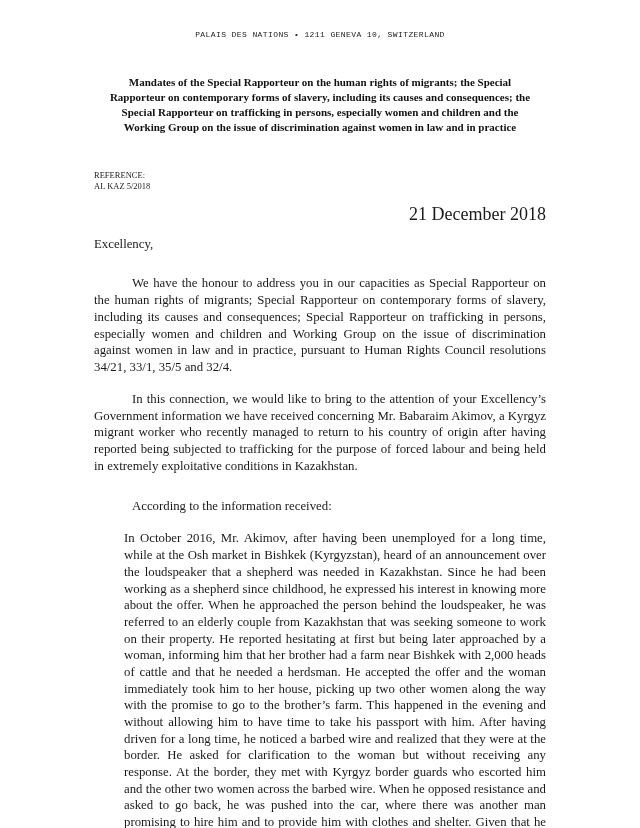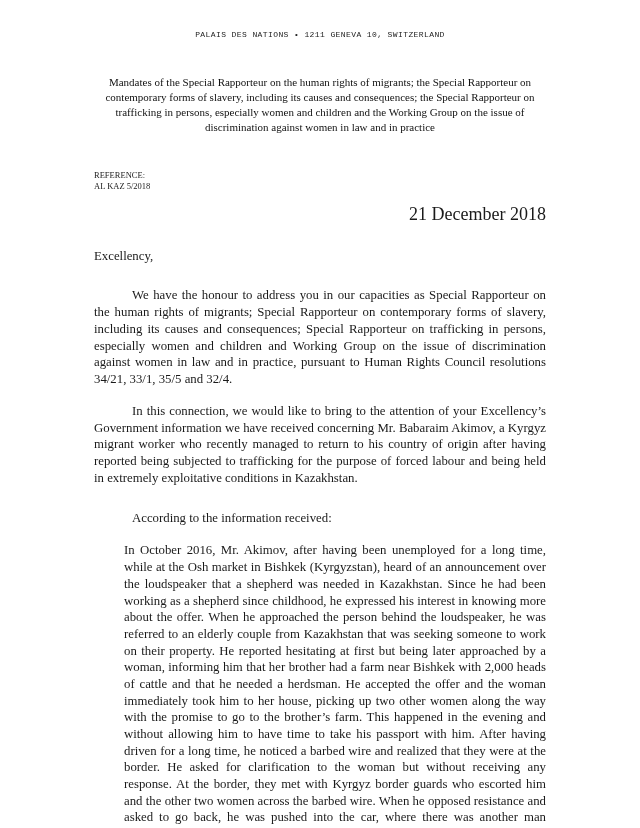--- a/index.html
+++ b/index.html
@@ -22,38 +22,38 @@
     text-align: center;
     font-size: 8px;
     letter-spacing: 0.4px;
     color: #222;
     margin-top: 4px;
     font-family: Liberation Mono, monospace;
   }
   .mandates {
     margin: 36px 8px 0 8px;
     text-align: center;
-    font-weight: normal;
+    font-weight: bold;
     font-size: 11px;
     line-height: 1.35;
     color: #111;
   }
   .reference {
     margin-top: 36px;
     font-size: 8.5px;
     line-height: 1.3;
     color: #222;
   }
   .date-line {
     margin-top: 12px;
     text-align: right;
     font-size: 18px;
   }
   .salutation {
-    margin-top: 24px;
+    margin-top: 12px;
     font-size: 12.8px;
   }
   p.body-para {
     margin: 15px 0 0 0;
     font-size: 12.8px;
     line-height: 1.31;
     text-align: justify;
     text-indent: 38px;
   }
   p.body-para.first {

